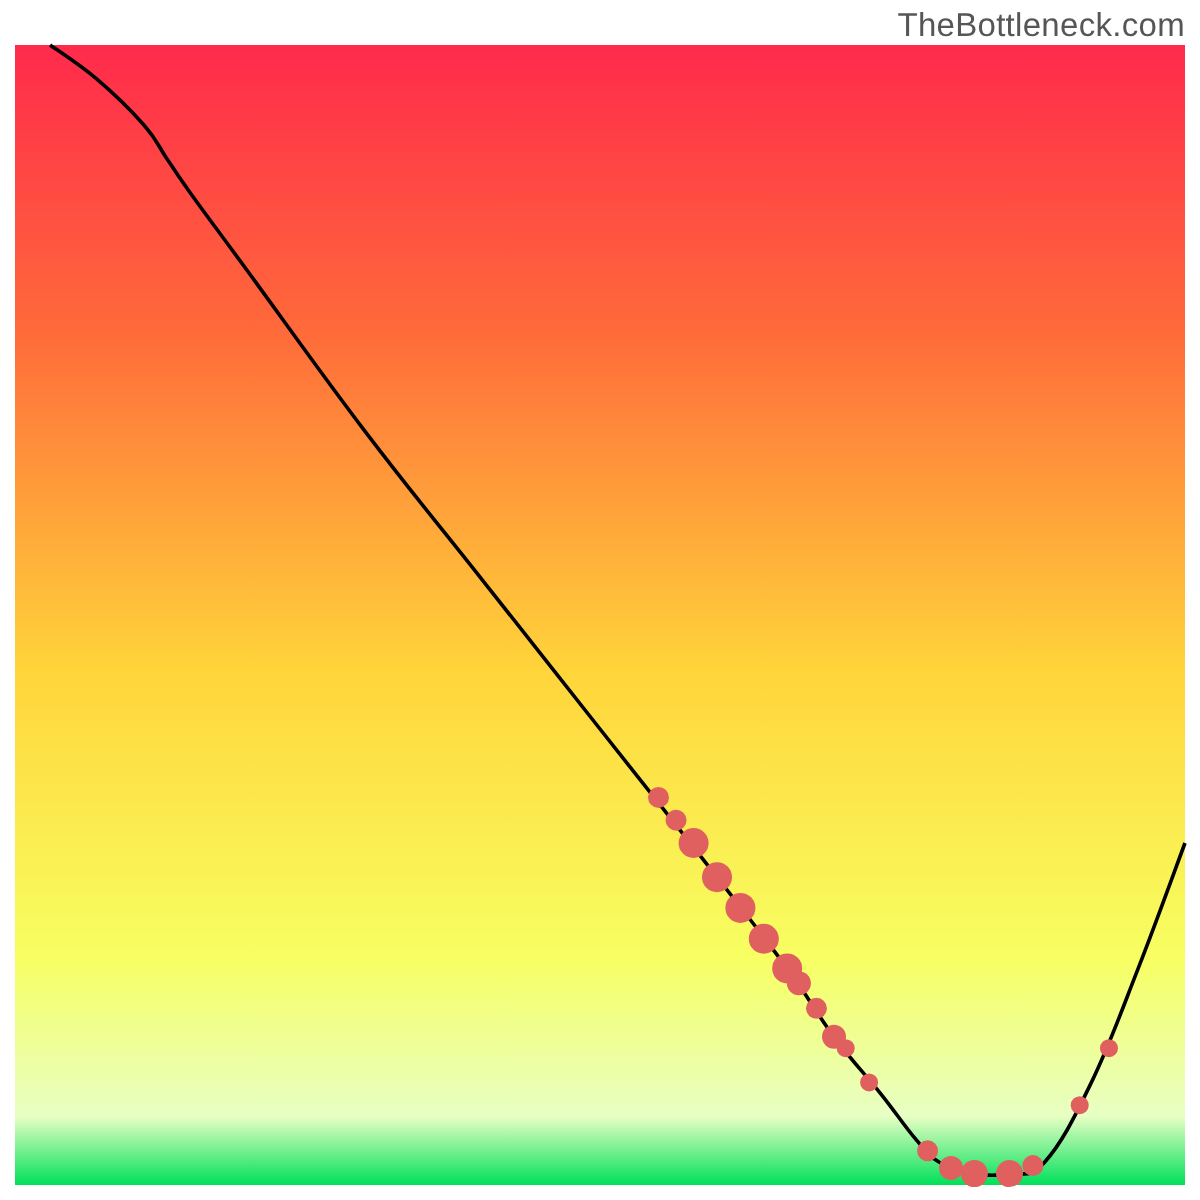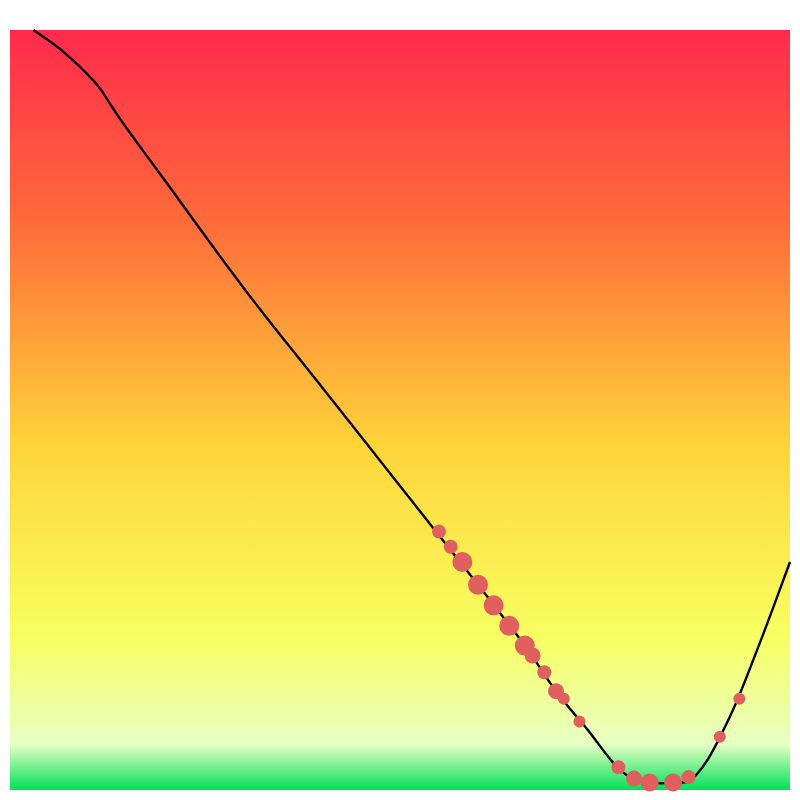--- a/index.html
+++ b/index.html
@@ -29,20 +29,21 @@
   svg.chart {
     position: absolute;
     left: 0; top: 0;
     width: 800px; height: 800px;
   }
 </style>
 </head>
 <body>
 
 <div class="stage">
+  <div class="watermark">TheBottleneck.com</div>
   <svg class="chart" viewBox="0 0 800 800" preserveAspectRatio="none">
     <defs>
       <linearGradient id="bg-grad" x1="0" y1="0" x2="0" y2="1">
           <stop offset="0%" stop-color="#ff2a4c"></stop>
           <stop offset="25%" stop-color="#ff6a3a"></stop>
           <stop offset="55.00000000000001%" stop-color="#ffd53a"></stop>
           <stop offset="80%" stop-color="#f7ff62"></stop>
           <stop offset="94%" stop-color="#e7ffc4"></stop>
           <stop offset="100%" stop-color="#00e05a"></stop>
         </linearGradient>

